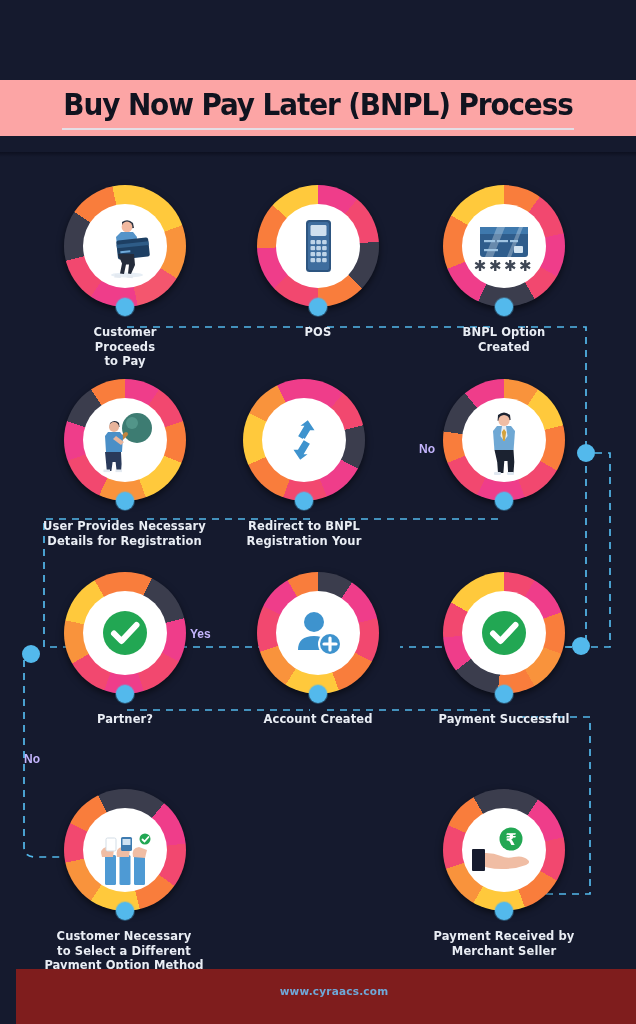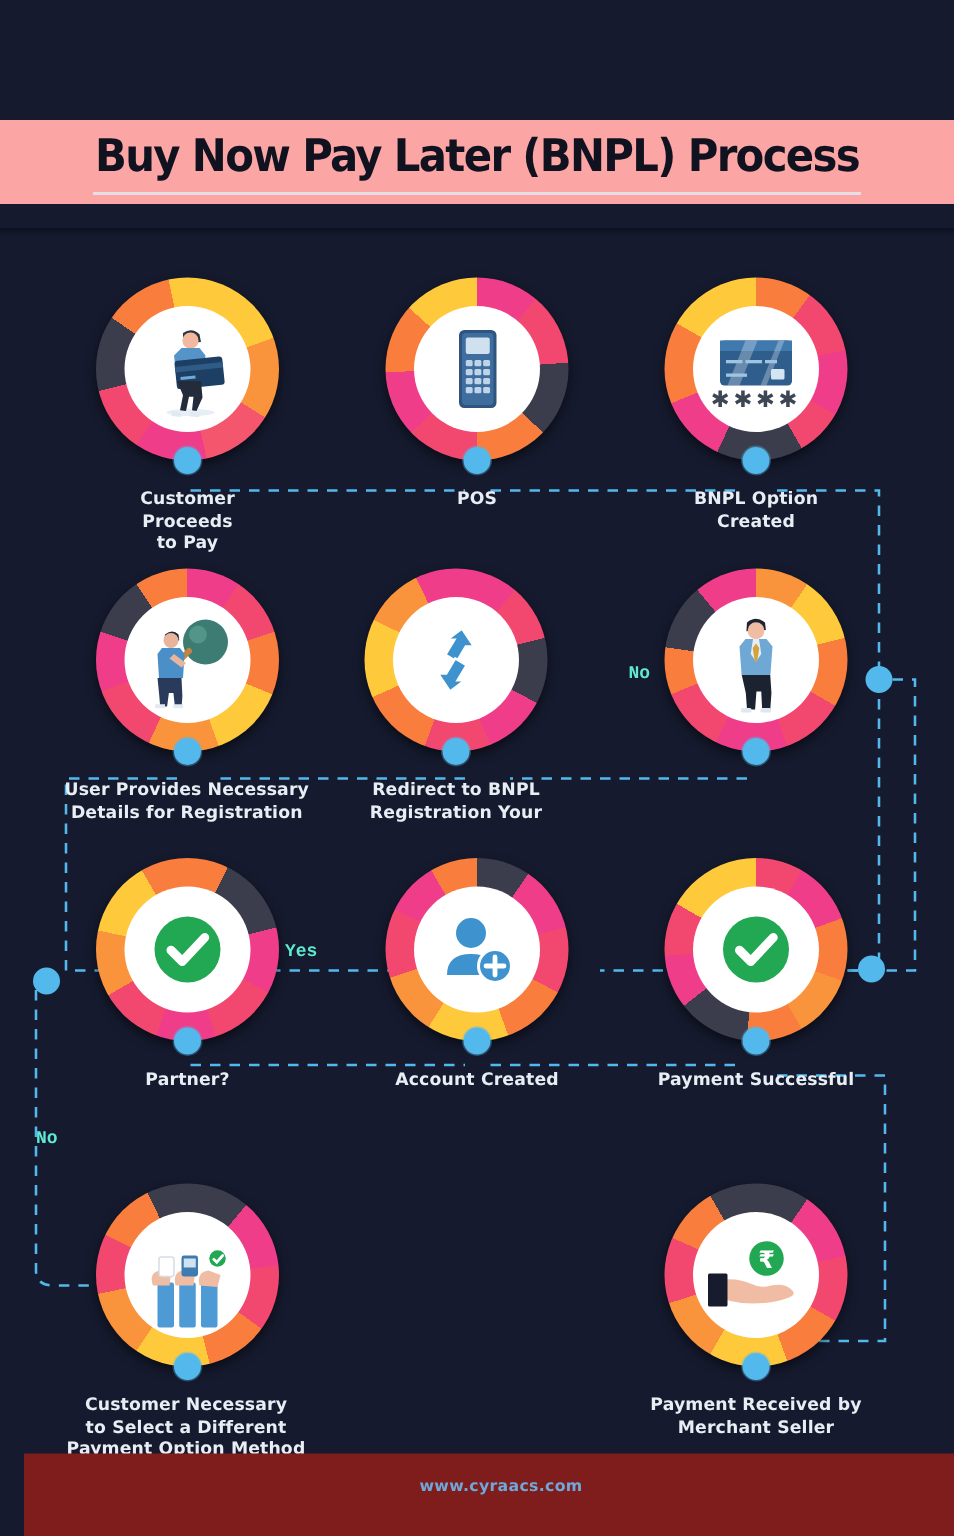--- a/index.html
+++ b/index.html
@@ -61,22 +61,22 @@
     position:absolute;left:50%;margin-left:-9px;bottom:-9px;
     width:18px;height:18px;border-radius:50%;background:#53b9ec;
     box-shadow:0 0 0 1px rgba(83,185,236,.35);
   }
   .label{
     margin-top:18px;text-align:center;color:#e9edf4;
     font-size:11.5px;line-height:14.5px;font-weight:700;letter-spacing:.1px;
     font-family:"DejaVu Sans", sans-serif;
   }
   .side-label{
-    position:absolute;color:#5eead4;font-size:12px;font-weight:600;
-    font-family:Liberation Mono, monospace;
+    position:absolute;color:#c4b5fd;font-size:12px;font-weight:600;
+    font-family:Liberation Sans, sans-serif;
     text-align:right;
   }
   .edge-dot{
     position:absolute;width:18px;height:18px;border-radius:50%;background:#53b9ec;
   }
 
   
   .footer{position:absolute;left:16px;bottom:0;width:636px;height:55px;background:#7f1d1d;}
   .footer .url{
     position:absolute;left:0;right:0;top:16px;text-align:center;

